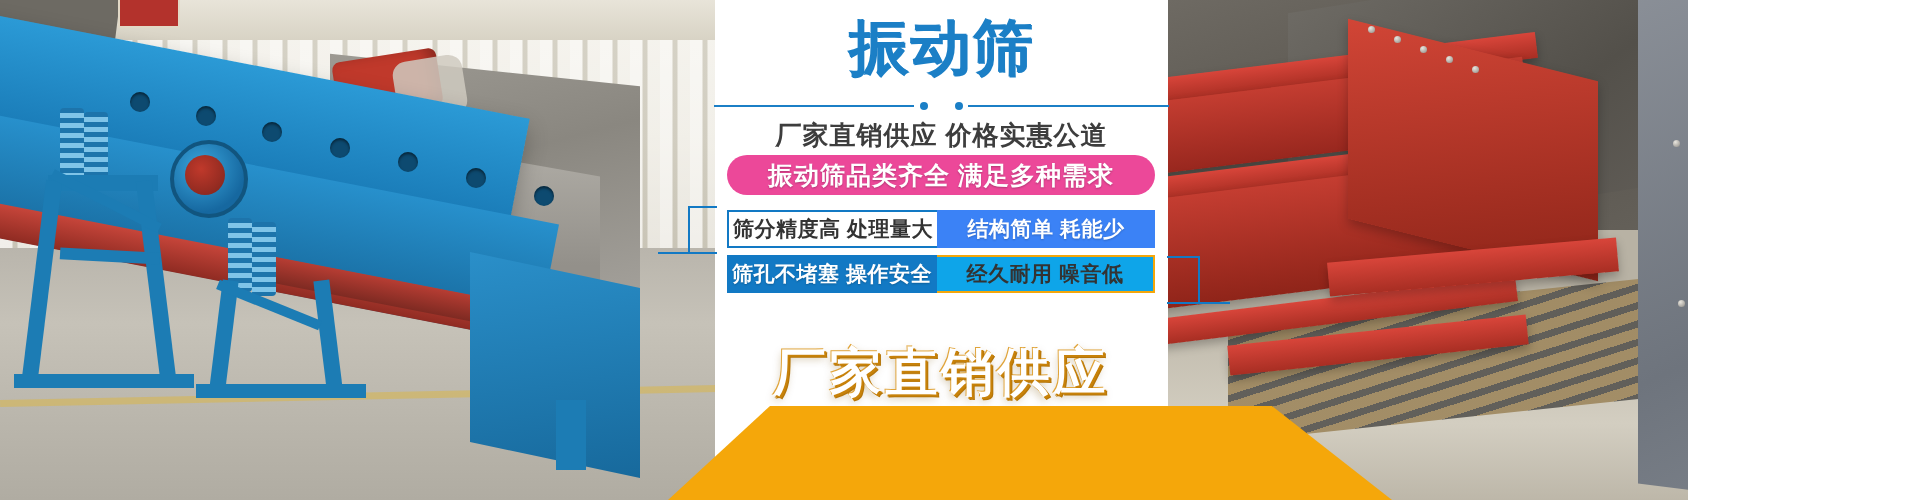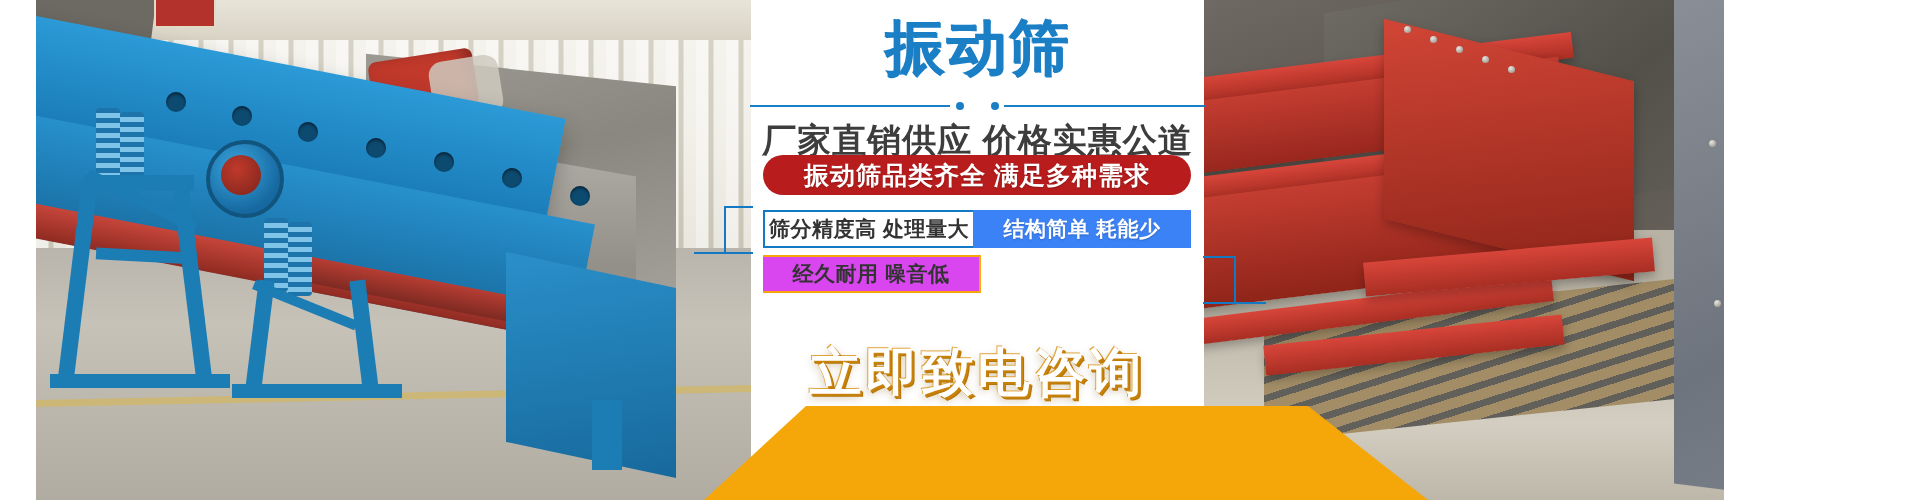--- a/index.html
+++ b/index.html
@@ -3,21 +3,20 @@
 <meta charset="utf-8">
 <style>
   html,body{margin:0;padding:0;background:#fff;}
   body{font-family:"Liberation Sans","DejaVu Sans",sans-serif;}
 
   .banner{
     position:relative;
     width:1688px;height:500px;
     overflow:hidden;
     background:#f2f2f0;
-    margin-left:36px;
   }
 
   
   .photo-left{
     position:absolute;left:0;top:0;width:770px;height:500px;overflow:hidden;
     background:#bcb9ae;
   }
   .pl-wallTop{position:absolute;left:0;top:0;width:100%;height:40px;
     background:linear-gradient(180deg,#e8e4d9 0%,#d8d3c5 100%);}
   .pl-wall{position:absolute;left:0;top:0;width:100%;height:250px;
@@ -125,47 +124,47 @@
   .divider .ln{position:absolute;top:5px;height:2px;background:#1b7fc6;}
   .divider .ln.l{left:-1px;width:200px;}
   .divider .ln.r{left:253px;width:201px;}
   .divider .dot{position:absolute;top:2px;width:8px;height:8px;border-radius:50%;
     background:#1b7fc6;}
   .divider .dot.d1{left:205px;}
   .divider .dot.d2{left:240px;}
 
   .subtitle{
     position:absolute;left:0;top:118px;width:453px;text-align:center;
-    font-size:34px;font-weight:bold;color:#3d3d3d;letter-spacing:1px;
+    font-size:26px;font-weight:bold;color:#3d3d3d;letter-spacing:1px;
   }
 
   .pill{
     position:absolute;left:12px;top:155px;width:428px;height:40px;
-    background:#b91c1c;border-radius:20px;
+    background:#ec4899;border-radius:20px;
     display:flex;align-items:center;justify-content:center;
     color:#fff;font-size:25px;font-weight:bold;letter-spacing:1px;
     text-shadow:0 1px 2px rgba(0,0,0,.25);
   }
 
   .frow{position:absolute;display:flex;height:38px;}
   .frow .cell{display:flex;align-items:center;justify-content:center;
     font-size:21px;font-weight:bold;letter-spacing:0.5px;box-sizing:border-box;}
 
   
   .frow2{left:12px;top:210px;width:428px;}
   .frow2 .c1{width:210px;background:#fff;color:#333;
     border:2px solid #1279c4;border-right:none;}
   .frow2 .c2{width:218px;background:#3b82f6;color:#fff;
     text-shadow:0 1px 2px rgba(0,0,0,.2);}
 
   
   .frow3{left:12px;top:255px;width:428px;}
   .frow3 .c1{width:210px;background:#1279c4;color:#fff;
     text-shadow:0 1px 2px rgba(0,0,0,.22);}
-  .frow3 .c2{width:218px;background:#d946ef;color:#333;
+  .frow3 .c2{width:218px;background:#0ea5e9;color:#333;
     border:2px solid #f5a70a;border-left:none;}
 
   
   .elbow{position:absolute;z-index:6;}
   .elbow .h{position:absolute;height:2px;background:#1279c4;}
   .elbow .v{position:absolute;width:2px;background:#1279c4;}
 
   .brand{
     position:absolute;left:0;top:300px;width:453px;text-align:center;
     font-size:28px;font-weight:bold;color:#1b6fb5;letter-spacing:2px;
@@ -306,25 +305,26 @@
     <div class="subtitle">厂家直销供应  价格实惠公道</div>
 
     <div class="pill">振动筛品类齐全   满足多种需求</div>
 
     <div class="frow frow2">
       <div class="cell c1">筛分精度高  处理量大</div>
       <div class="cell c2">结构简单  耗能少</div>
     </div>
 
     <div class="frow frow3">
+      <div class="cell c1">筛孔不堵塞  操作安全</div>
       <div class="cell c2">经久耐用   噪音低</div>
     </div>
 
 
-    <div class="cta">立即致电咨询</div>
+    <div class="cta">厂家直销供应</div>
   </div>
 
   <div class="elbow" style="left:688px;top:206px;width:30px;height:50px;">
     <span class="v" style="left:0;top:0;height:48px;"></span>
     <span class="h" style="left:0;top:0;width:29px;"></span>
     <span class="h" style="left:-30px;top:46px;width:59px;"></span>
   </div>
 
   <div class="elbow" style="left:1166px;top:256px;width:34px;height:50px;">
     <span class="v" style="right:0;top:0;height:48px;"></span>

